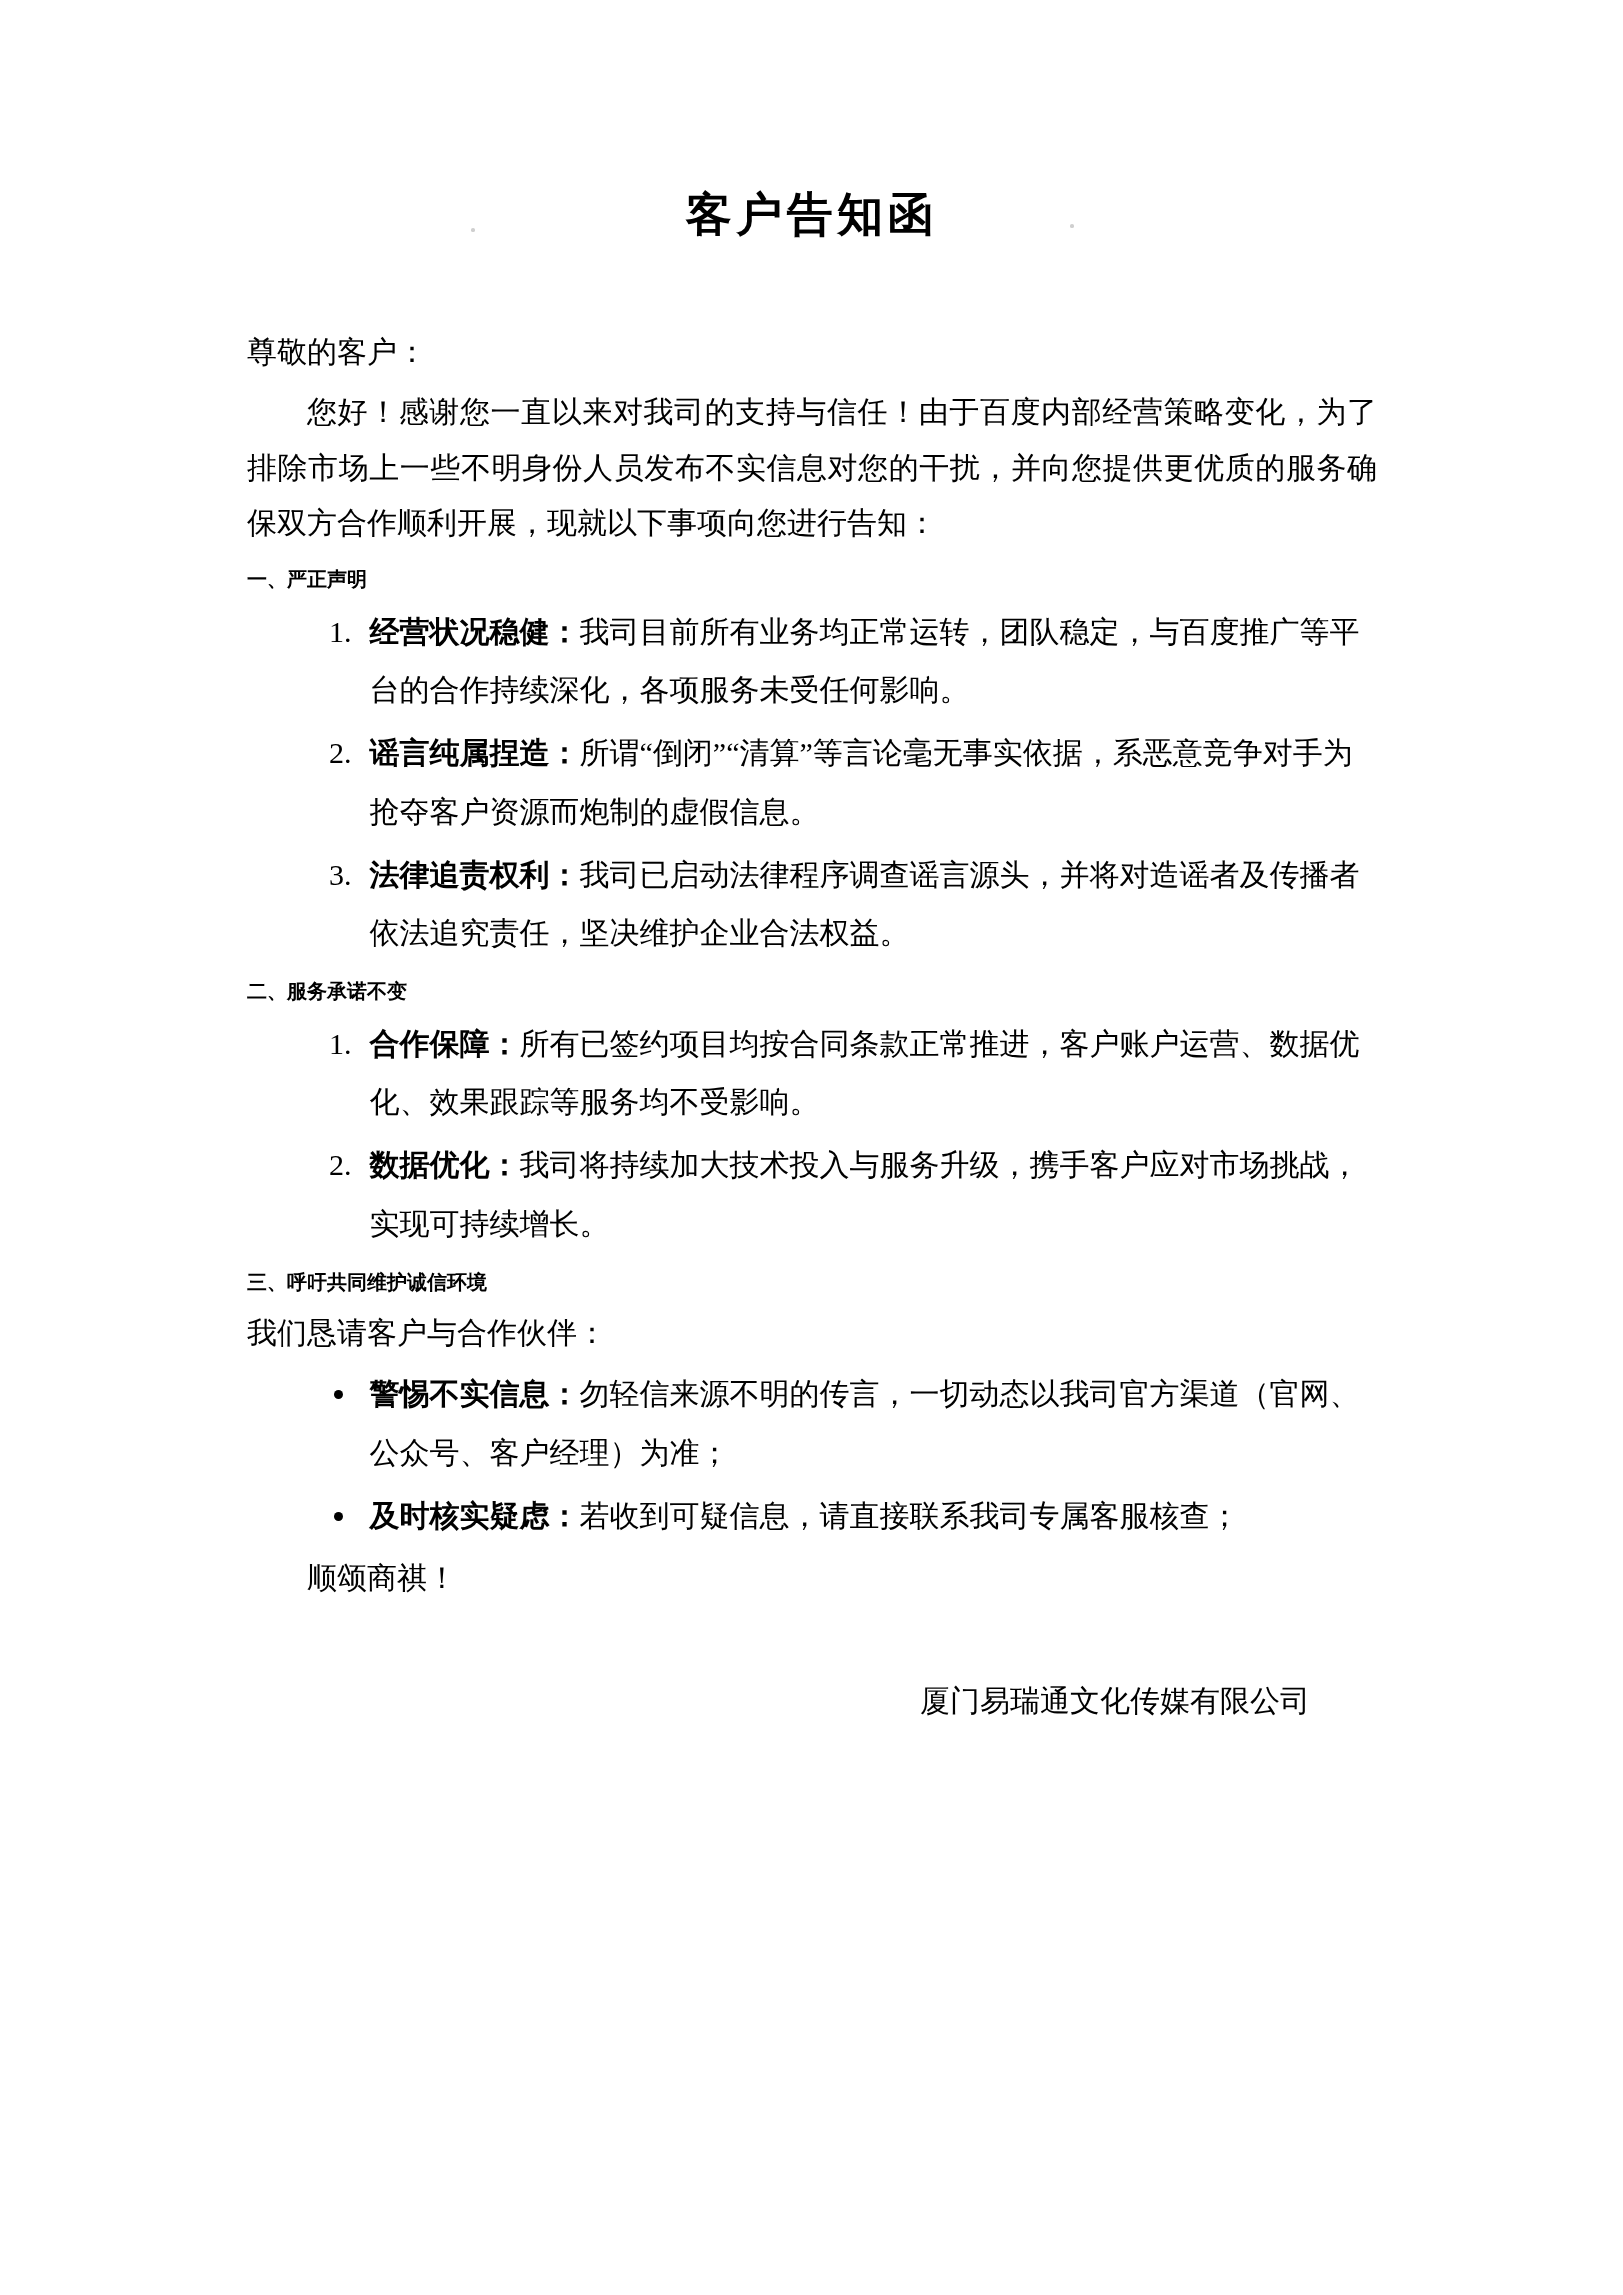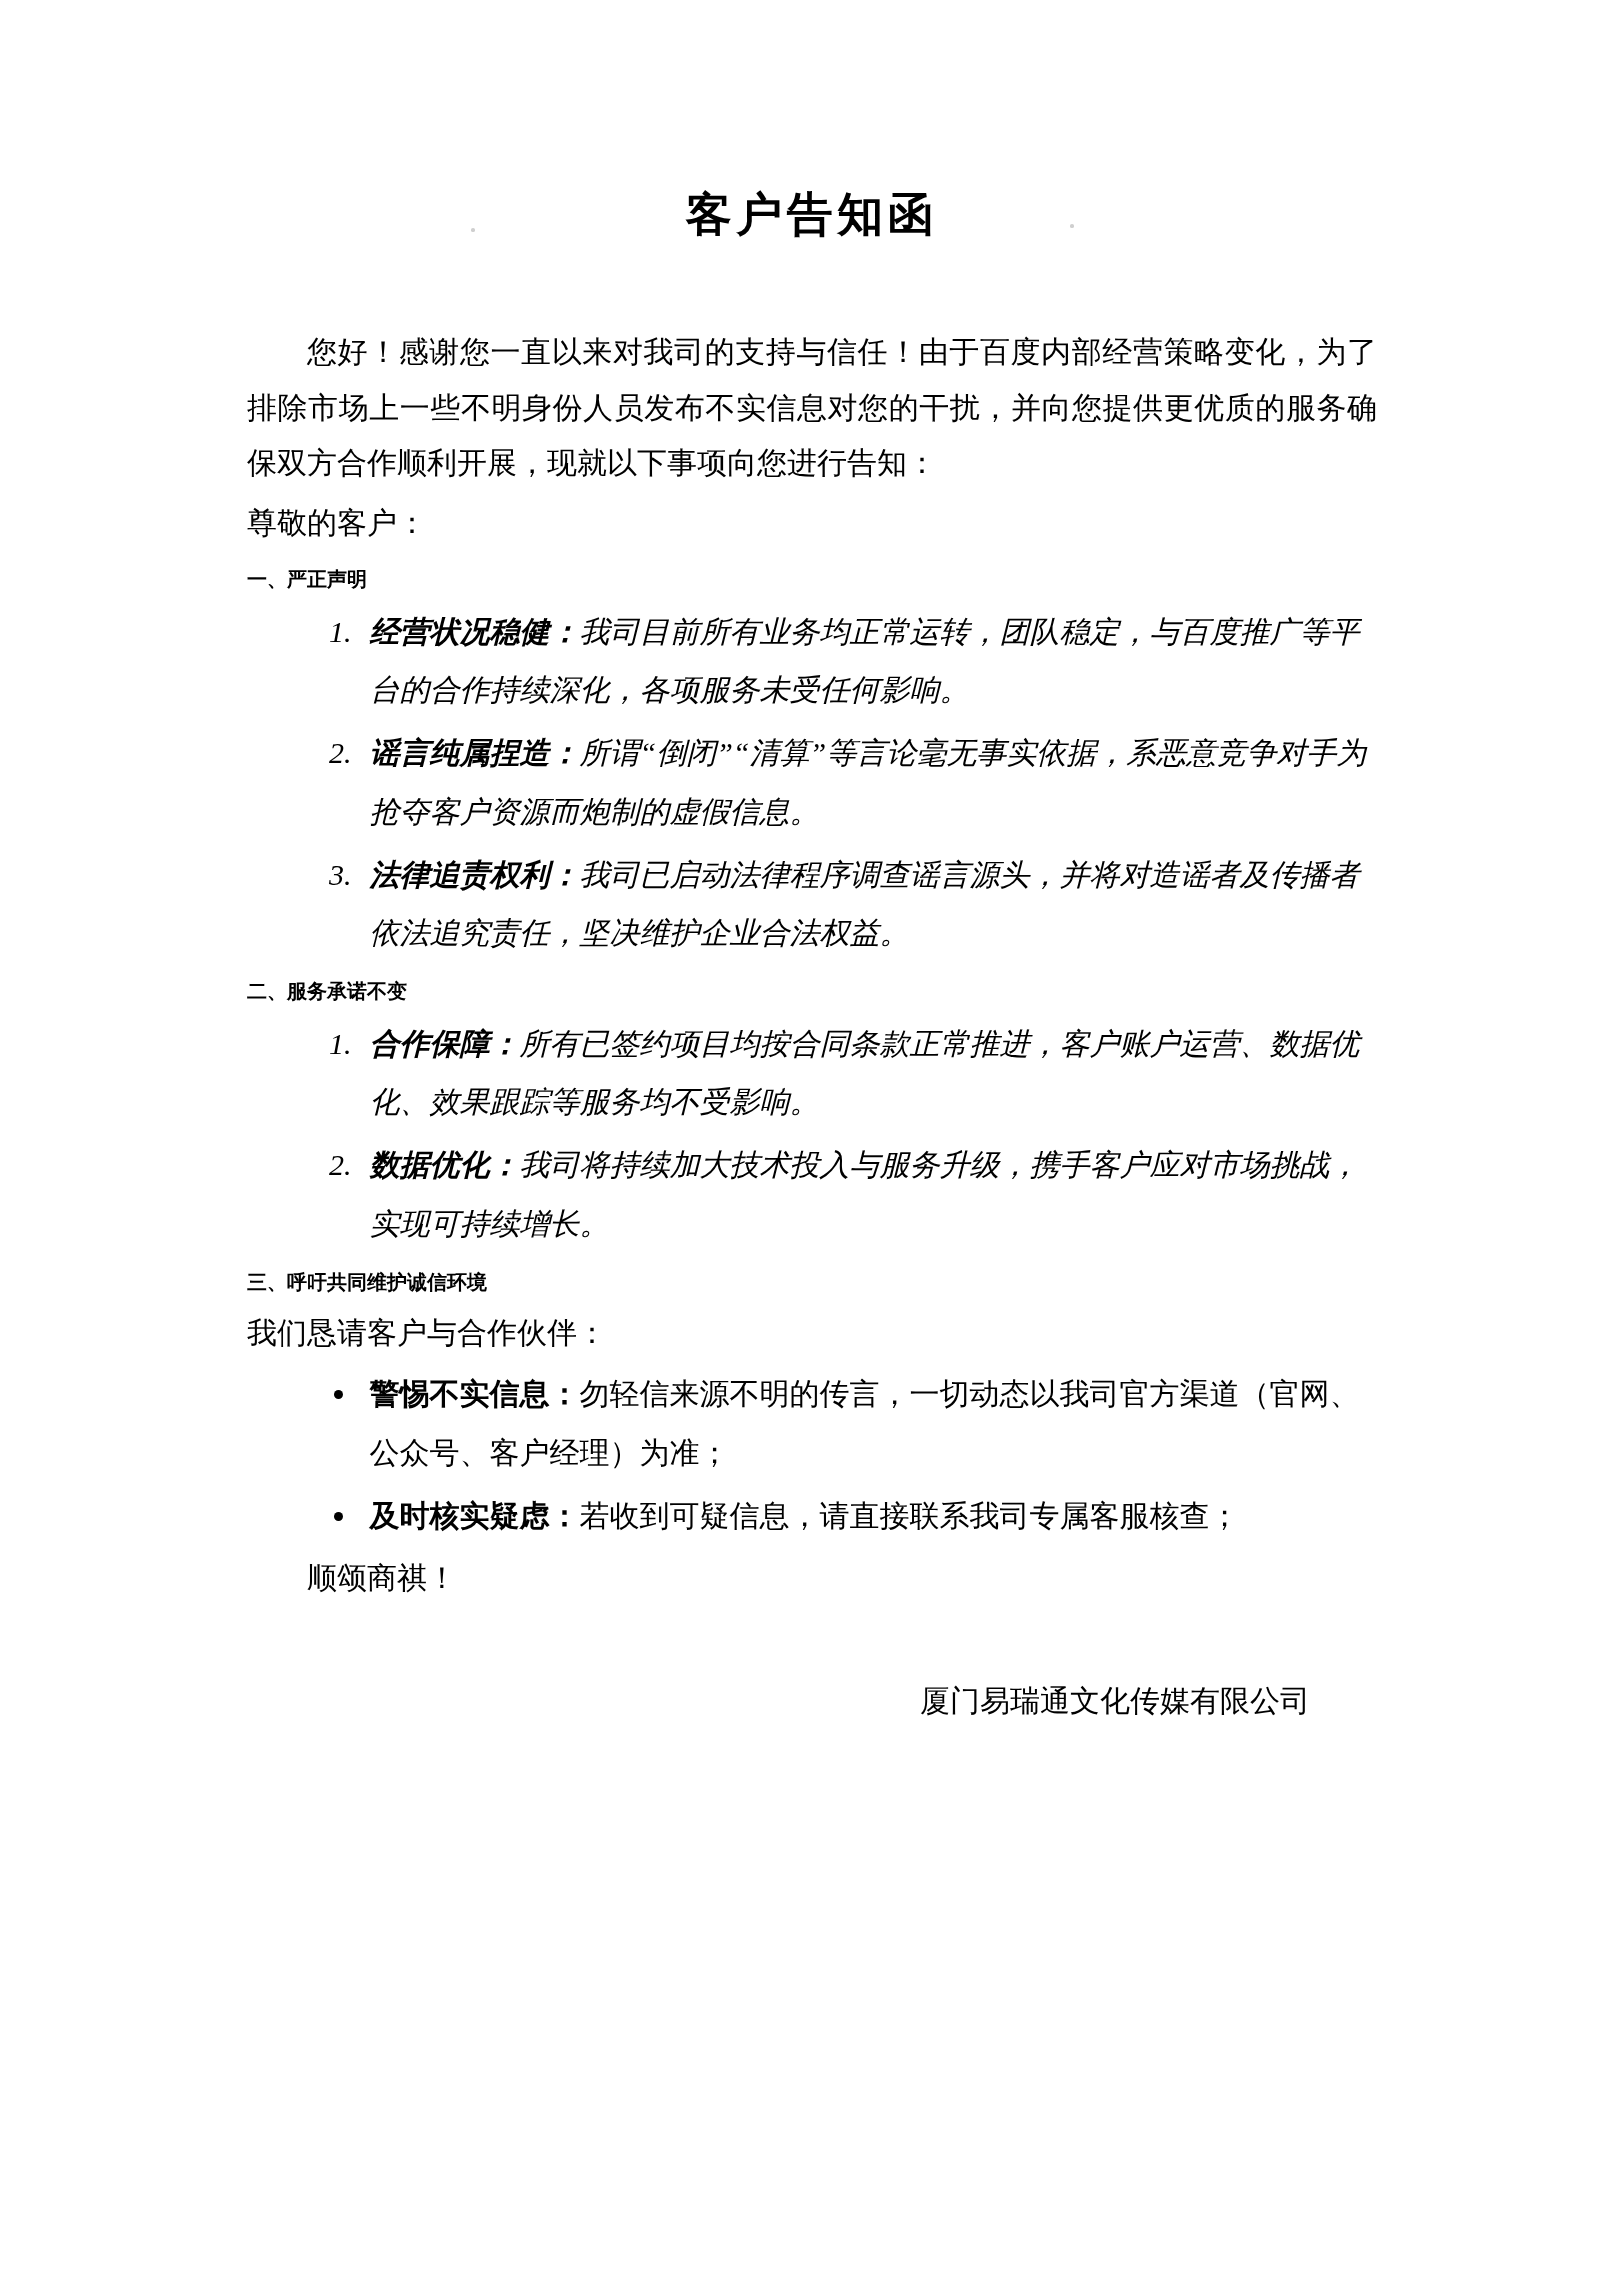--- a/index.html
+++ b/index.html
@@ -44,21 +44,20 @@
   .section-head {
     font-size: 20px;
     font-weight: 700;
     line-height: 1.85;
     margin: 10.5px 0 4.5px 0;
   }
   ol.num-list {
     list-style: decimal;
     margin: 0 0 4.5px 0;
     padding-left: 112px;
-    font-style: italic;
   }
   ol.num-list > li {
     font-size: 30px;
     line-height: 1.95;
     margin-bottom: 4.5px;
     padding-left: 10.5px;
   }
   ul.bullet-list {
     list-style: disc;
     margin: 0 0 4.5px 0;
@@ -112,23 +111,23 @@
 </head>
 <body>
 
 <div class="page">
 
   <div class="faint-dot" style="left:471px;top:228px;"></div>
   <div class="faint-dot" style="left:1070px;top:224px;"></div>
 
   <h1 class="doc-title">客户告知函</h1>
 
+  <p class="para">尊敬的客户：</p>
+
   <p class="para indent">您好！感谢您一直以来对我司的支持与信任！由于百度内部经营策略变化，为了排除市场上一些不明身份人员发布不实信息对您的干扰，并向您提供更优质的服务确保双方合作顺利开展，现就以下事项向您进行告知：</p>
-
-  <p class="para">尊敬的客户：</p>
 
   <h2 class="section-head">一、严正声明</h2>
   <ol class="num-list">
     <li>
       <span class="lead">经营状况稳健：</span><span>我司目前所有业务均正常运转，团队稳定，与百度推广等平台的合作持续深化，各项服务未受任何影响。</span>
     </li>
     <li>
       <span class="lead">谣言纯属捏造：</span><span>所谓“倒闭”“清算”等言论毫无事实依据，系恶意竞争对手为抢夺客户资源而炮制的虚假信息。</span>
     </li>
     <li>

